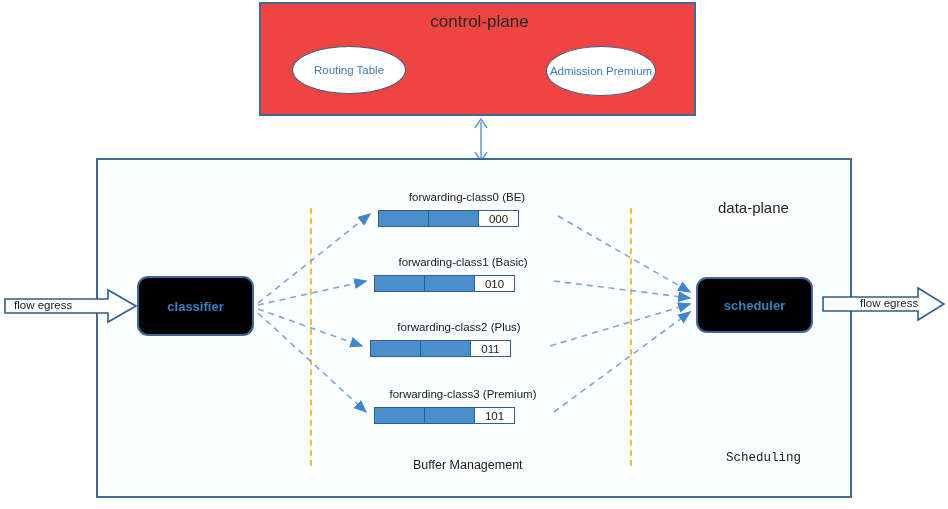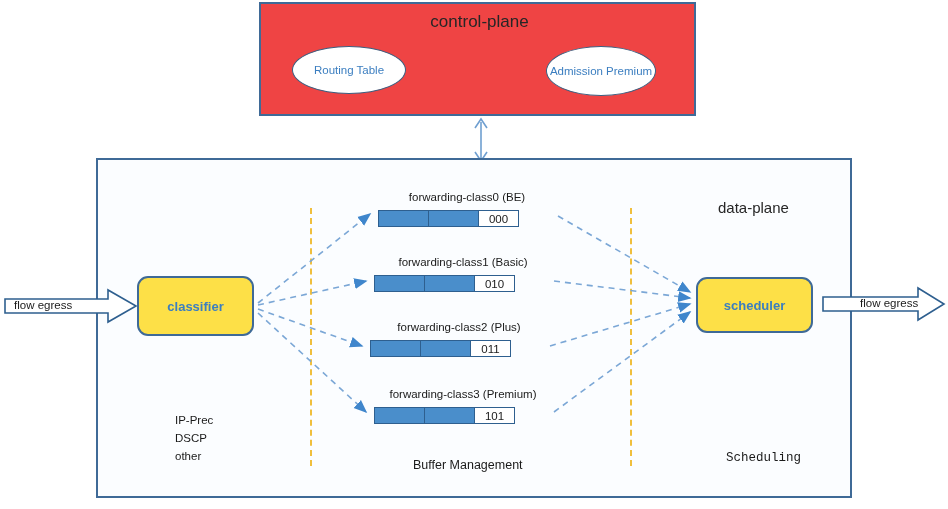--- a/index.html
+++ b/index.html
@@ -93,21 +93,21 @@
     border-left: 2px dashed #f0bf3d;
   }
   #divider-left  { left: 310px; }
   #divider-right { left: 630px; }
 
   
   .node-box {
     position: absolute;
     border: 2px solid #3f6a97;
     border-radius: 11px;
-    background: #fde047;
+    background: #000000;
     box-sizing: border-box;
     display: flex;
     align-items: center;
     justify-content: center;
     color: #3b7ec0;
     font-size: 13px;
     font-weight: bold;
   }
   #node-classifier { left: 137px; top: 276px; width: 117px; height: 60px; }
   #node-scheduler  { left: 696px; top: 277px; width: 117px; height: 56px; }
@@ -298,23 +298,18 @@
 
   <div class="queue" id="queue-3">
     <div class="queue-label">forwarding-class3 (Premium)</div>
     <div class="queue-bar">
       <div class="queue-seg first"></div>
       <div class="queue-seg second"></div>
       <div class="queue-code">101</div>
     </div>
   </div>
 
-  <div class="plain-label" id="label-criteria">
-    <div>IP-Prec</div>
-    <div>DSCP</div>
-    <div>other</div>
-  </div>
 
   <div class="plain-label" id="label-buffer-management">Buffer Management</div>
 
   <div class="plain-label" id="label-scheduling">Scheduling</div>
 
 </div>
 
 </body></html>

